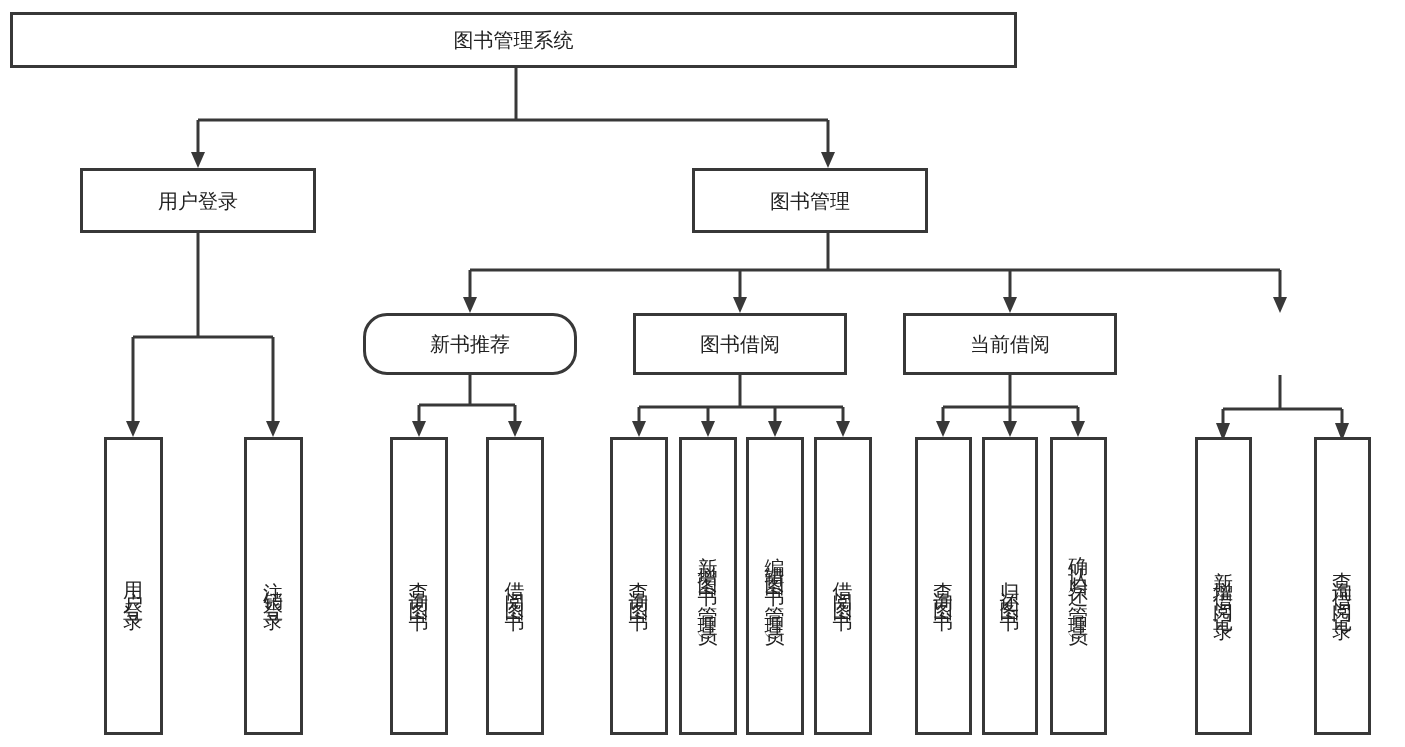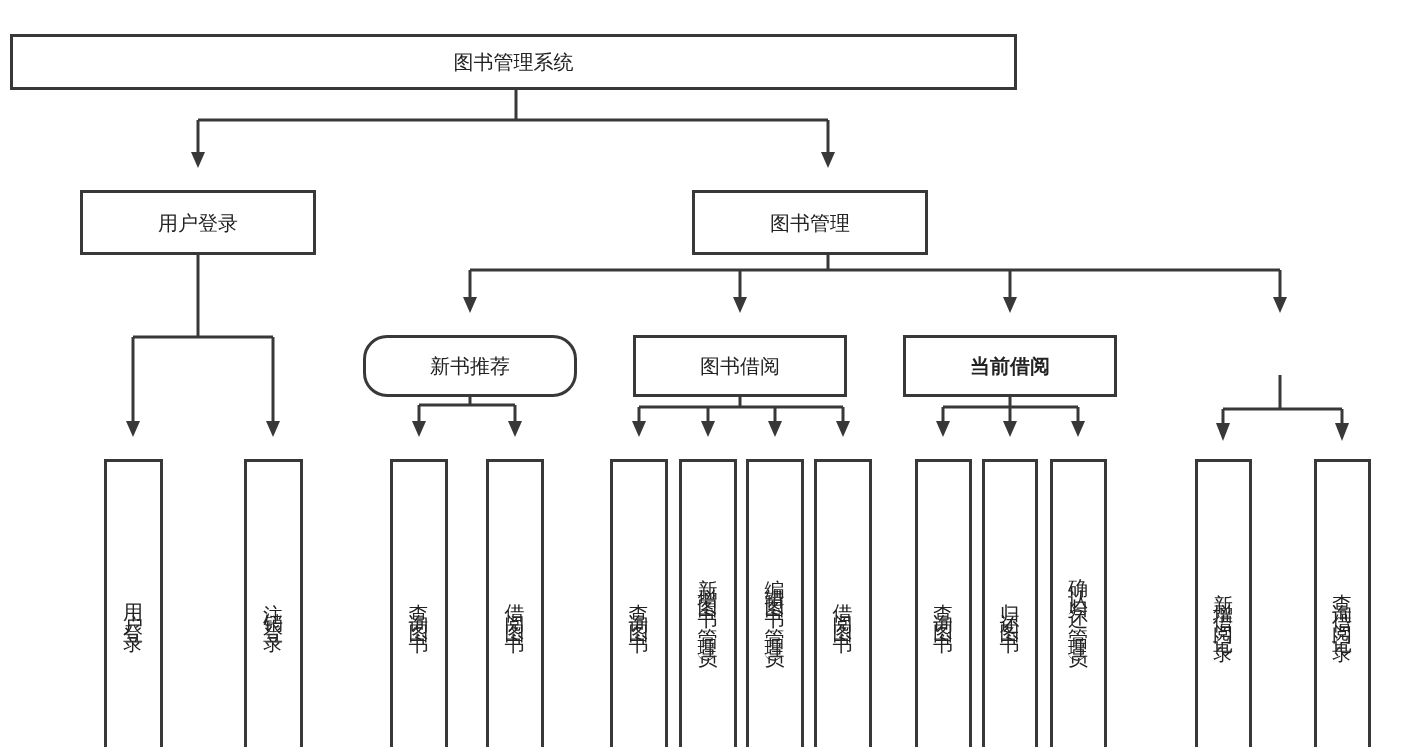--- a/index.html
+++ b/index.html
@@ -19,21 +19,20 @@
   }
   #wires{position:absolute;left:0;top:0;width:1405px;height:747px;}
   .box{
     position:absolute;
     background:#fff;
     border:3px solid var(--line);
     box-sizing:border-box;
     display:flex;
     align-items:center;
     justify-content:center;
-    margin-top:22px;
   }
   .hlabel{
     font-size:20px;
     line-height:1;
     white-space:nowrap;
   }
   .vbox{top:437px;height:298px;}
   .vlabel{
     writing-mode:vertical-rl;
     text-orientation:mixed;
@@ -135,21 +134,21 @@
   <div class="box lvl2" style="left:692px;">
     <span class="hlabel">图书管理</span>
   </div>
 
   <div class="box lvl3" style="left:363px;border-radius:24px;">
     <span class="hlabel">新书推荐</span>
   </div>
   <div class="box lvl3" style="left:633px;">
     <span class="hlabel">图书借阅</span>
   </div>
-  <div class="box lvl3" style="left:903px;font-weight:bold;">
+  <div class="box lvl3" style="left:903px;">
     <span class="hlabel">当前借阅</span>
   </div>
 
   <div class="box vbox" style="left:104px;width:59px;">
     <span class="vlabel">用户登录</span>
   </div>
   <div class="box vbox" style="left:244px;width:59px;">
     <span class="vlabel">注销登录</span>
   </div>
 

